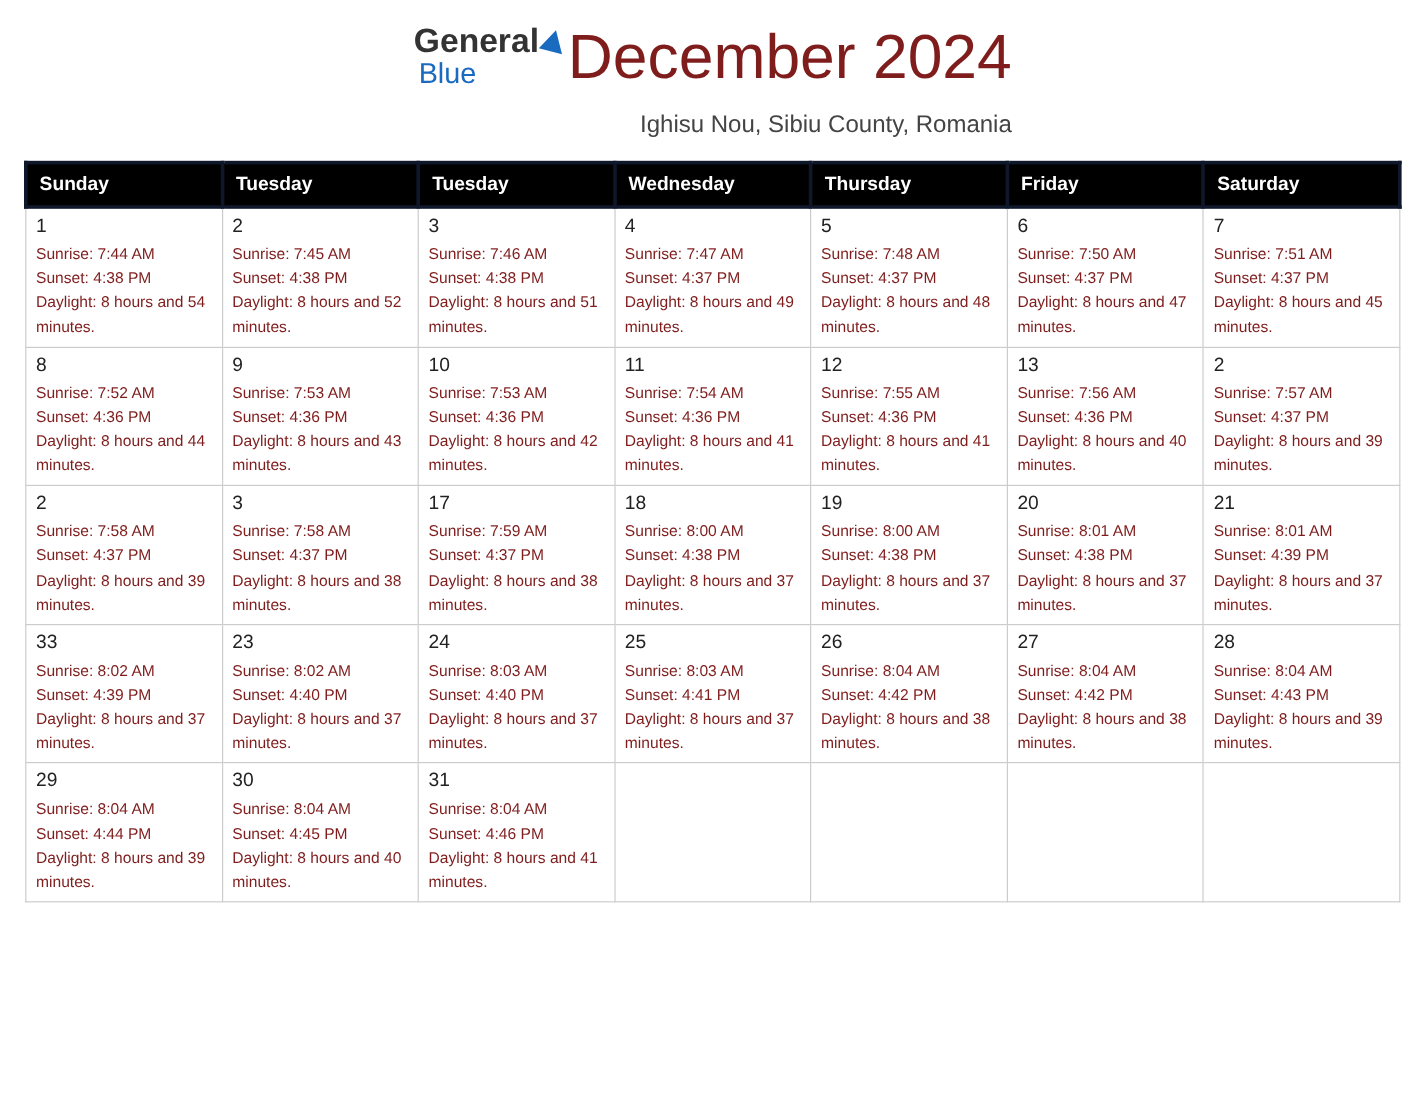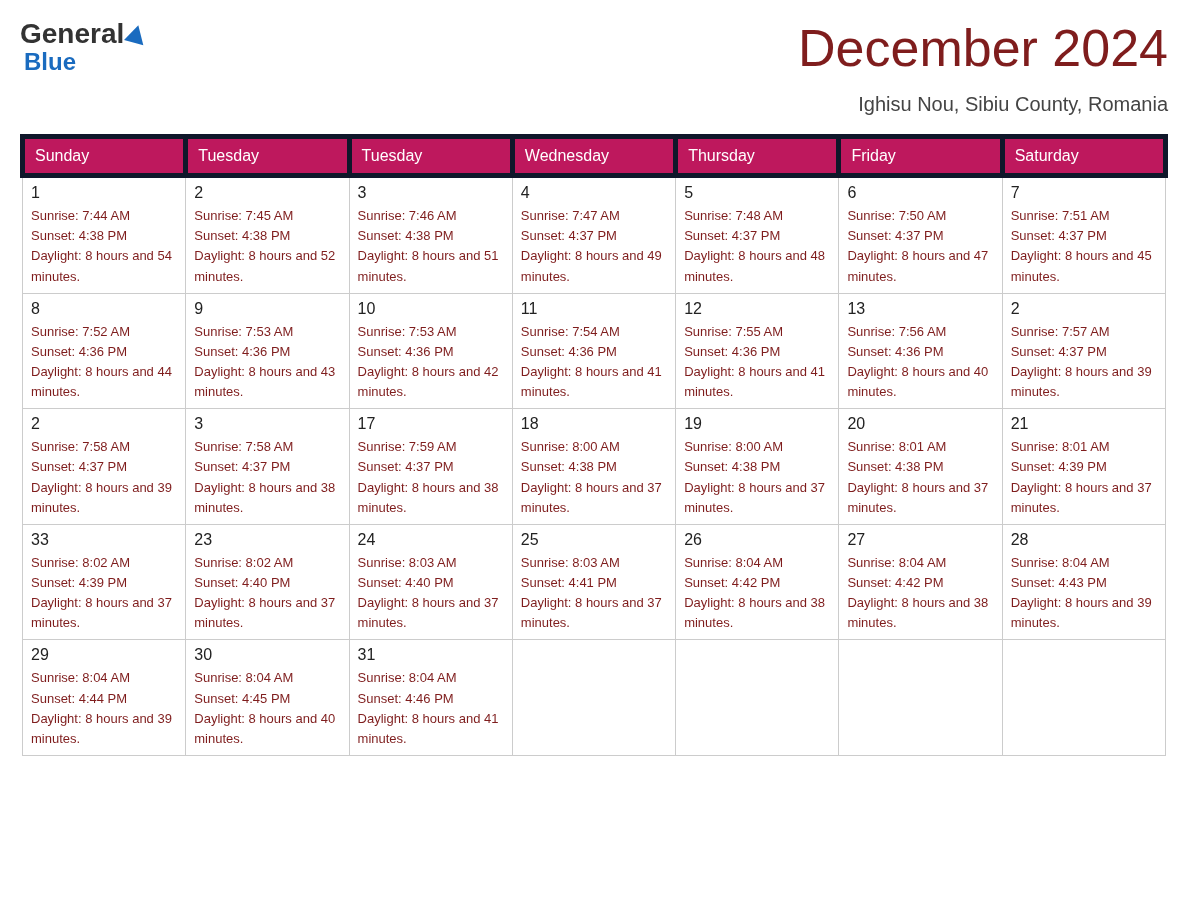--- a/index.html
+++ b/index.html
@@ -5,21 +5,21 @@
     * { margin: 0; padding: 0; box-sizing: border-box; }
     body {
       font-family: Arial, sans-serif;
       background: #fff;
       width: 1188px;
       min-height: 918px;
       padding: 20px;
     }
     .header-area {
       display: flex;
-      justify-content: space-between;
+      justify-content: center;
       align-items: flex-start;
       margin-bottom: 18px;
     }
     .logo {
       display: flex;
       flex-direction: column;
       align-items: flex-start;
     }
     .logo-text {
       display: flex;
@@ -43,27 +43,27 @@
     .location {
       font-size: 20px;
       color: #444;
       margin-top: 16px;
     }
     table {
       width: 100%;
       border-collapse: collapse;
     }
     th {
-      background-color: #be185d;
+      background-color: #000000;
       color: #fff;
       font-size: 16px;
-      font-weight: normal;
+      font-weight: bold;
       padding: 8px 10px;
       text-align: left;
-      border: 5px solid #0f172a;
+      border: 3px solid #0f172a;
     }
     td {
       border: 1px solid #ccc;
       vertical-align: top;
       padding: 6px 8px;
       font-size: 13.5px;
       color: #222;
       width: calc(100% / 7);
       min-height: 100px;
     }
@@ -87,21 +87,21 @@
 
 <div class="header-area">
   <div class="logo">
     <div class="logo-text">
       <span class="logo-general">General</span>
       <span class="logo-blue-part">
         <span style="display:inline-block; width:0; height:0; border-left:10px solid transparent; border-right:10px solid transparent; border-bottom:18px solid #1a6bbf; margin:0 2px; transform:rotate(15deg);"></span>
       </span>
     </div>
     <div style="margin-left:4px;">
-      <span style="color:#1a6bbf; font-size:24px; font-weight:bold;">Blue</span>
+      <span style="color:#1a6bbf; font-size:24px; font-weight:normal;">Blue</span>
     </div>
   </div>
   <div class="title-area">
     <div class="month-title">December 2024</div>
     <div class="location">Ighisu Nou, Sibiu County, Romania</div>
   </div>
 </div>
 
 <table>
   <thead>

